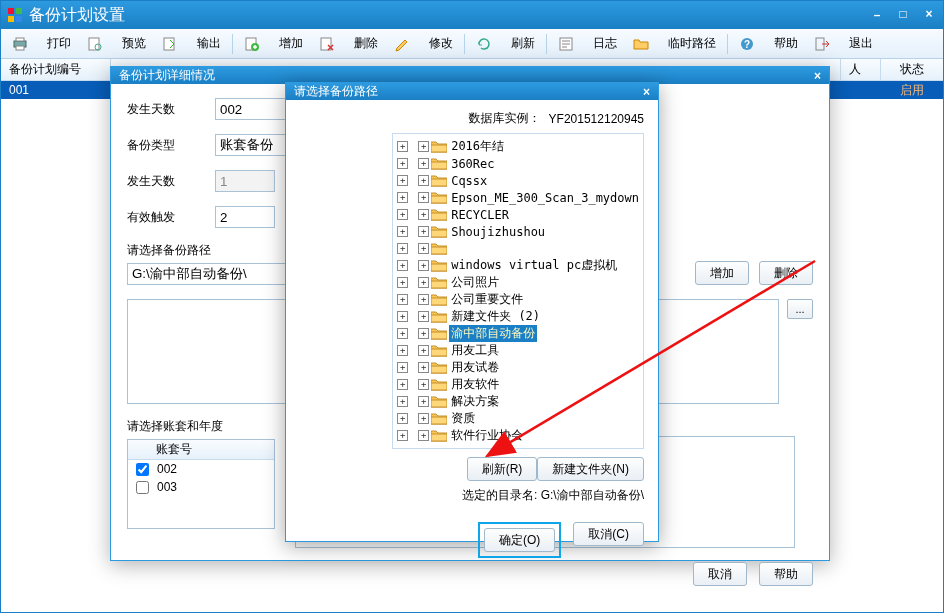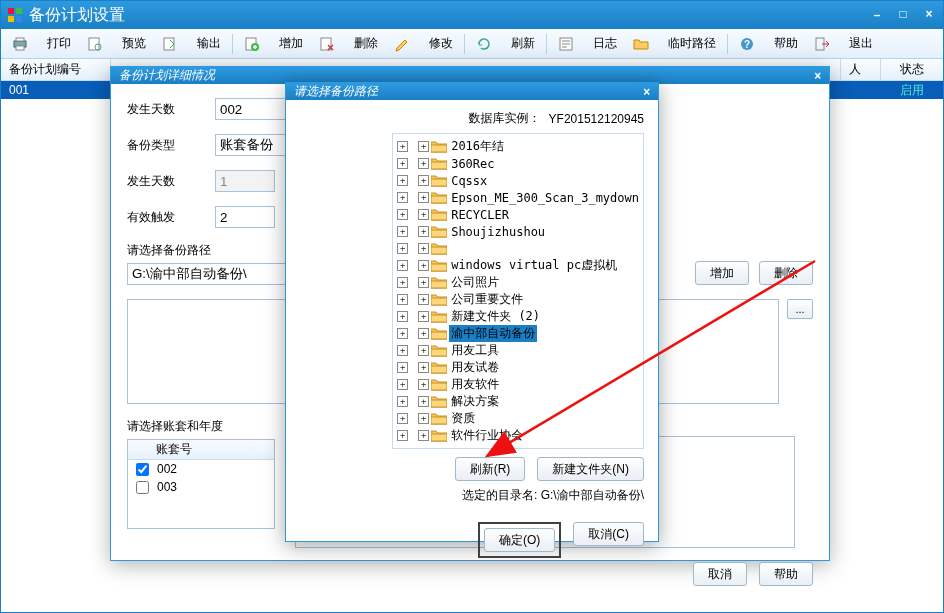--- a/index.html
+++ b/index.html
@@ -16,25 +16,25 @@
 .toolbar .tbtn { display: flex; align-items: center; gap: 19px; padding: 2px 6px; cursor: pointer; border: 1px solid transparent; height: 24px; }
 .toolbar .icon { width: 16px; height: 16px; display: inline-flex; align-items: center; justify-content: center; }
 .toolbar .sep { width: 1px; height: 20px; background: #b7d3ea; margin: 0 2px; }
 
 .grid-header { background: linear-gradient(#f9fcff,#e6f1fb); border-bottom: 1px solid #c6dbee; height: 22px; display: flex; align-items: center; }
 .grid-header .col { padding: 0 8px; border-right: 1px solid #c6dbee; height: 100%; display: flex; align-items: center; }
 .grid-header .col:last-child { border-right: none; }
 .grid-body { flex: 1; position: relative; background: #fff; }
 .grid-row { height: 18px; display: flex; background: #075db8; color: #fff; }
 .grid-row .cell { padding: 0 8px; display: flex; align-items: center; }
-.status-badge { background: #075db8; color: #5eead4; padding: 0 2px; }
+.status-badge { background: #075db8; color: #fdba74; padding: 0 2px; }
 
 
 .dialog1 { position: absolute; left: 110px; top: 66px; width: 720px; height: 495px; background: #fff; border: 1px solid #2d9ae0; box-shadow: 0 4px 20px rgba(0,0,0,0.3); display: flex; flex-direction: column; }
-.dialog-titlebar { background: linear-gradient(#2d9ae0,#1a7fc4); color: #fff; height: 24px; display: flex; align-items: center; padding: 0 8px; font-style: italic; }
+.dialog-titlebar { background: linear-gradient(#2d9ae0,#1a7fc4); color: #fff; height: 24px; display: flex; align-items: center; padding: 0 8px; }
 .dialog-titlebar .dtitle { flex: 1; font-size: 12px; }
 .dialog-titlebar .dclose { cursor: pointer; font-weight: bold; }
 .dialog1-body { padding: 14px 16px; display: flex; flex-direction: column; gap: 14px; flex: 1; }
 .form-row { display: flex; align-items: center; gap: 18px; }
 .form-label { width: 70px; }
 .form-input { border: 1px solid #a8c2d8; height: 22px; padding: 0 4px; background: #fff; width: 130px; }
 .form-input.readonly { background: #f3f3f3; color: #888; }
 .pathbox { border: 1px solid #a8c2d8; height: 22px; padding: 2px 4px; width: 532px; background: #fff; }
 .bigbox { border: 1px solid #a8c2d8; width: 680px; height: 105px; background: #fff; }
 .btn { border: 1px solid #a0b8cc; background: linear-gradient(#fefefe,#e9eff5); height: 24px; padding: 0 14px; cursor: pointer; border-radius: 3px; font-size: 12px; font-family: inherit; }
@@ -52,25 +52,25 @@
 .dialog2 { position: absolute; left: 285px; top: 82px; width: 374px; height: 460px; background: #fff; border: 1px solid #2d9ae0; box-shadow: 0 4px 20px rgba(0,0,0,0.35); display: flex; flex-direction: column; }
 .dialog2-body { padding: 10px 14px; flex: 1; display: flex; flex-direction: column; align-items: flex-end; }
 .instance-row { display: flex; align-items: center; gap: 8px; margin-bottom: 6px; }
 .tree { border: 1px solid #c6dbee; flex: 1; overflow: auto; padding: 4px 2px; background: #fff; font-family: SimSun, "Microsoft YaHei", monospace; font-size: 12px; }
 .tree-node { display: flex; align-items: center; height: 17px; white-space: nowrap; }
 .tree-node .toggles { display:flex; align-items:center; }
 .tree-node .toggle { width: 11px; height: 11px; border: 1px solid #888; display: inline-flex; align-items: center; justify-content: center; font-size: 9px; line-height: 1; margin: 0 2px; color: #333; background: #fff; font-family: monospace; }
 .tree-node .conn { width: 6px; display: inline-block; }
 .tree-node .folder-icon { width: 16px; height: 14px; display: inline-flex; align-items: center; justify-content: center; margin-right: 2px; }
 .tree-node .label { padding: 0 2px; }
-.tree-node.selected .label { background: #1a7fc4; color: #000000; }
+.tree-node.selected .label { background: #1a7fc4; color: #fef9c3; }
 .sel-path { margin-top: 6px; }
-.d2-btn-row1 { display: flex; gap: 12px; margin-top: 8px; }
+.d2-btn-row1 { display: flex; gap: 0; margin-top: 8px; }
 .d2-btn-row2 { display: flex; gap: 12px; justify-content: flex-end; margin-top: 18px; }
-.ok-highlight { border: 2px solid #404040; padding: 4px; display: inline-block; }
+.ok-highlight { border: 2px solid #0ea5e9; padding: 4px; display: inline-block; }
 
 .arrow-svg { position: absolute; pointer-events: none; }
 
 svg { display: block; }
 </style>
 </head>
 <body>
 
 <div class="main-window">
   <div class="titlebar">

